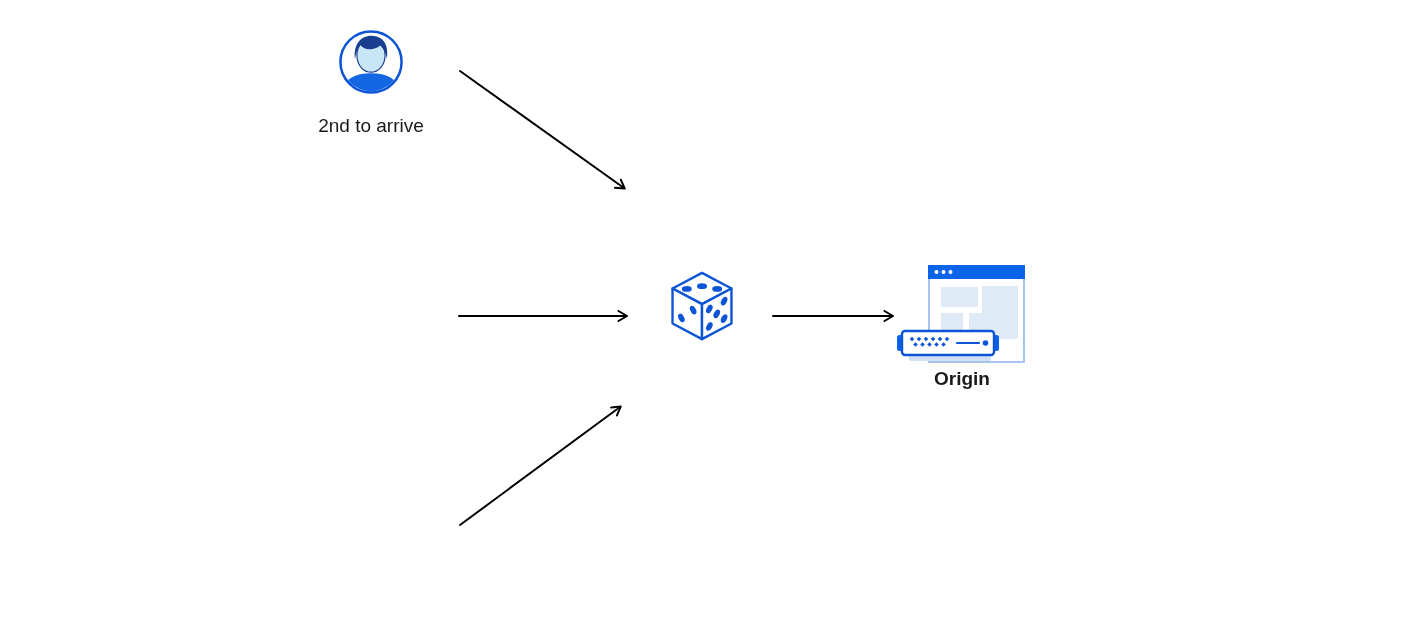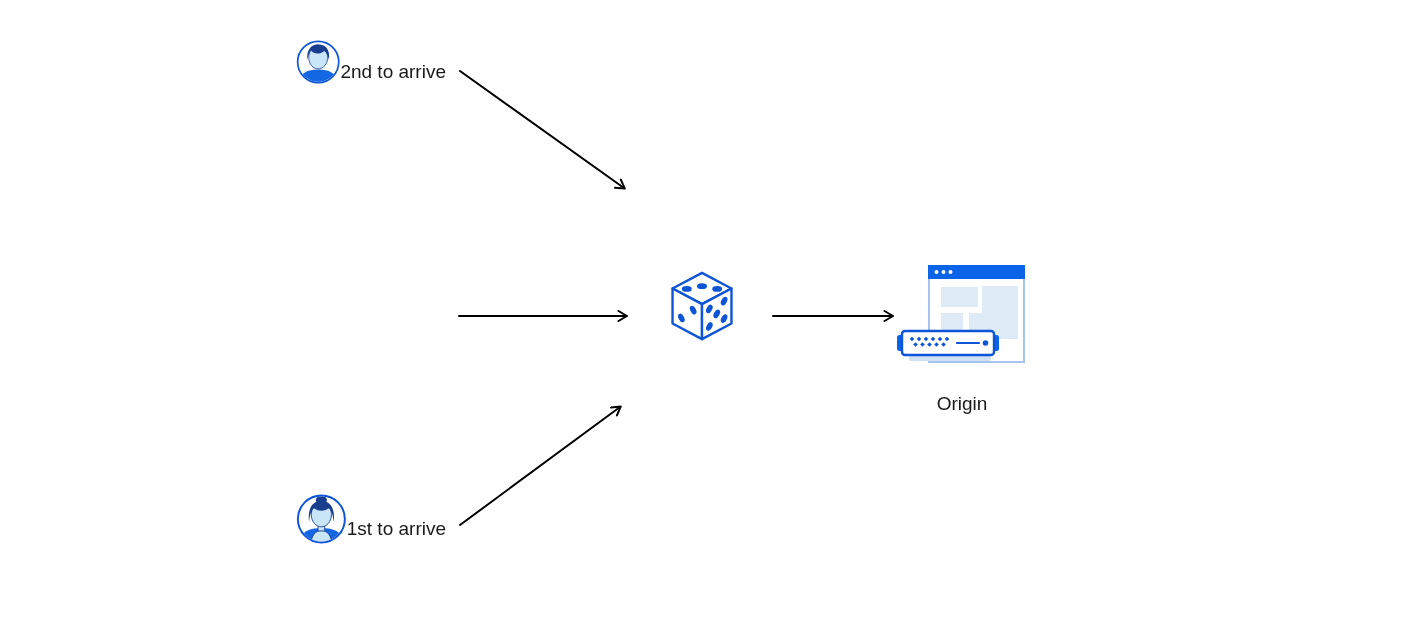--- a/index.html
+++ b/index.html
@@ -4,31 +4,31 @@
 <style>
   :root{
     --accent:#0d55d6; --navy:#1a3e8f; --face:#c9e5f8; --shirt:#1467e2;
     --titlebar:#0b63e8; --window-border:#a6c4ef; --panel:#dfeaf7;
     --server-base:#cfe0f5; --arrow:#000000; --background:#ffffff; --label-text:#1a1a1a;
   }
   html,body{margin:0;padding:0;}
   body{font-family:"Liberation Sans", sans-serif; background:var(--background);}
   #canvas{position:relative;width:1405px;height:633px;background:var(--background);overflow:hidden;}
 
-  .node{position:absolute;display:flex;flex-direction:row;align-items:center;}
+  .node{position:absolute;display:flex;flex-direction:column;align-items:center;}
   .node-label{margin-top:20px;font-size:19px;line-height:22px;color:var(--label-text);white-space:nowrap;}
 
   .client{width:150px;}
   #client-0{left:296px;top:29px;}
   #client-1{left:296px;top:257px;}
   #client-2{left:296px;top:486px;}
 
   #dice-node{position:absolute;left:667px;top:269px;}
   #origin-node{position:absolute;left:897px;top:263px;width:130px;display:flex;flex-direction:column;align-items:center;}
-  #origin-node .node-label{margin-top:30px;}
+  #origin-node .node-label{margin-top:5px;font-weight:bold;}
 
   #arrows-layer{position:absolute;left:0;top:0;pointer-events:none;}
   #arrows-layer line{stroke:var(--arrow);stroke-width:2;stroke-linecap:round;}
   .ah-path{stroke:var(--arrow);fill:none;stroke-width:2;stroke-linecap:round;stroke-linejoin:round;}
 
   
   .ring{fill:#fff;stroke:var(--accent);stroke-width:2.6;}
   .hair{fill:var(--navy);}
   .skin{fill:var(--face);stroke:var(--navy);stroke-width:1.2;}
   .shirt{fill:var(--shirt);}
@@ -60,39 +60,20 @@
       <g clip-path="url(#clip-a0)">
         <path class="shirt" d="M3,68 C5,52 16,45.5 34,45.5 C52,45.5 63,52 65,68 Z"></path>
         <path class="skin" d="M34,11 C43,11 48.5,17.5 48.5,27 C48.5,37.5 41.5,44.5 34,44.5 C26.5,44.5 19.5,37.5 19.5,27 C19.5,17.5 25,11 34,11 Z"></path>
         <path class="hair" d="M17.5,31 C15.5,15.5 24,6.5 35,7 C46,7.5 52.5,15 50.5,31 C49.5,25 47,20.5 43.5,17 C37,22.5 27,22 23,16.5 C20,20 18.5,25.5 17.5,31 Z"></path>
       </g>
     </svg>
     <div class="node-label">2nd to arrive</div>
   </div>
 
 
-  <div class="node client" id="client-2">
-    <svg width="66" height="66" viewBox="0 0 68 68">
-      <defs>
-          <clipPath id="clip-a2">
-            <circle cx="34" cy="34" r="30.2"></circle>
-          </clipPath>
-        </defs>
-      <circle class="ring" cx="34" cy="34" r="31.5"></circle>
-      <g clip-path="url(#clip-a2)">
-        <path class="shirt" d="M3,68 C5,52 16,46 34,46 C52,46 63,52 65,68 Z"></path>
-        <path class="skin" d="M20,68 C20.5,56 26,49.5 34,49.5 C42,49.5 47.5,56 48,68 Z"></path>
-        <path class="skin" d="M29.5,38 h9 v12 h-9 Z"></path>
-        <ellipse class="hair" cx="34" cy="8.5" rx="7.5" ry="5.2"></ellipse>
-        <path class="skin" d="M34,13 C42.5,13 47.5,19 47.5,28 C47.5,37.5 41,44.5 34,44.5 C27,44.5 20.5,37.5 20.5,28 C20.5,19 25.5,13 34,13 Z"></path>
-        <path class="hair" d="M17.5,38 C15,17.5 24,9.5 34,9.5 C44,9.5 53,17.5 50.5,38 C49.5,28 47.5,23 44,19.5 C37.5,24 30.5,24 24,19.5 C20.5,23 18.5,28 17.5,38 Z"></path>
-      </g>
-    </svg>
-    <div class="node-label">1st to arrive</div>
-  </div>
 
   <div id="dice-node" class="node">
     <svg width="70" height="74" viewBox="0 0 76 80">
       <path class="cube-face" d="M38,4 L70,21 L38,38 L6,21 Z"></path>
       <path class="cube-face" d="M6,21 L38,38 L38,76 L6,59 Z"></path>
       <path class="cube-face" d="M70,21 L38,38 L38,76 L70,59 Z"></path>
 
       <ellipse class="pip" cx="21.5" cy="21.5" rx="5.4" ry="3.1"></ellipse>
       <ellipse class="pip" cx="38" cy="18.5" rx="5.4" ry="3.1"></ellipse>
       <ellipse class="pip" cx="54.5" cy="21.5" rx="5.4" ry="3.1"></ellipse>

